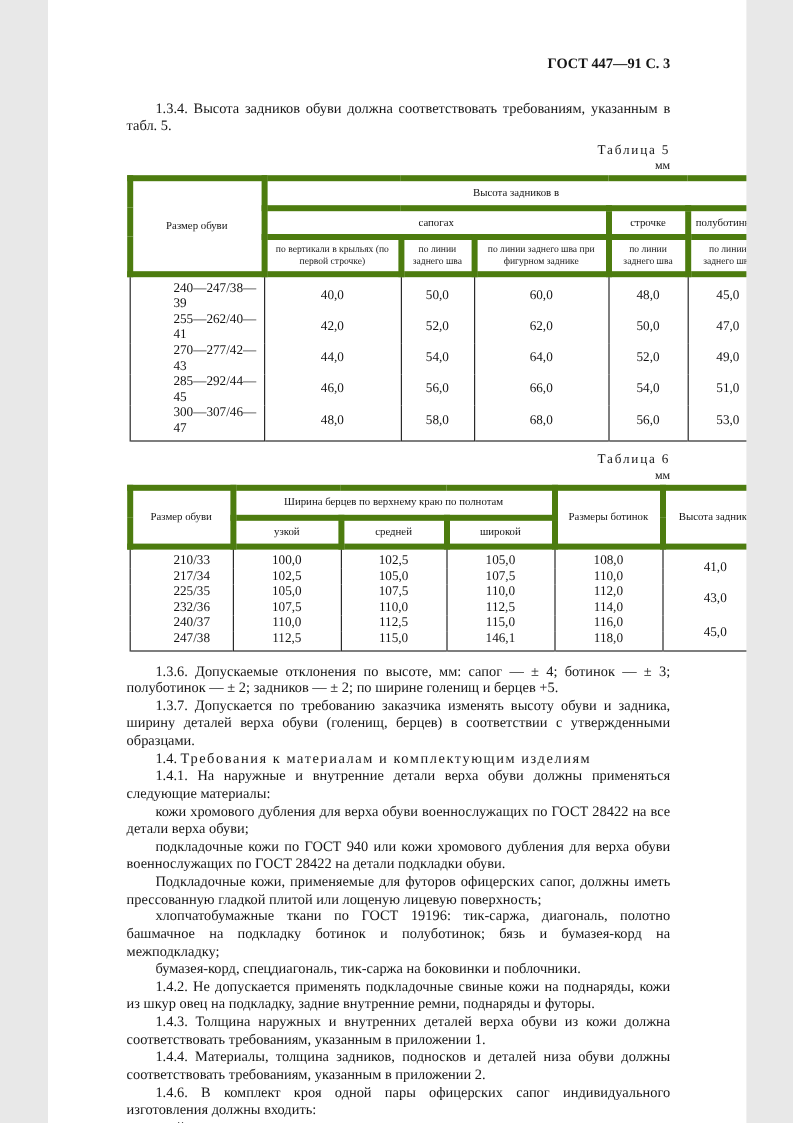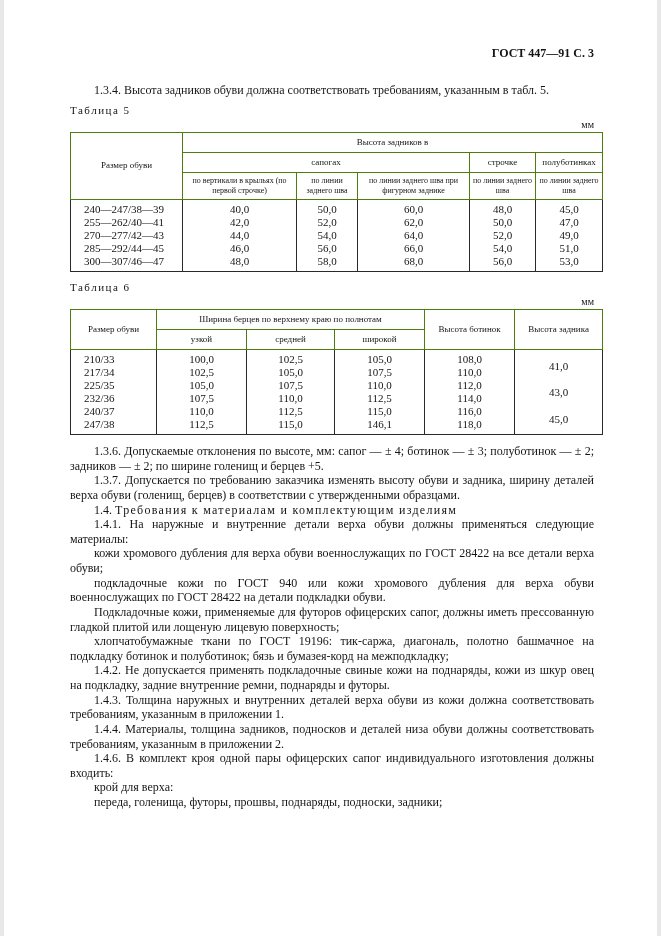--- a/index.html
+++ b/index.html
@@ -1,56 +1,56 @@
 <!DOCTYPE html>
 <html><head>
 <meta charset="utf-8">
 <style>
   * { box-sizing: border-box; }
   html, body { margin: 0; padding: 0; background: #e8e8e8; }
   .page {
-    width: 653px; height: 936px;
+    width: 582px; height: 936px;
     margin: 0 auto;
     background: #ffffff;
     padding: 46px 63px 20px 66px;
     font-family: "Liberation Serif", "DejaVu Serif", serif;
     font-size: 12px; line-height: 1.22; color: #151515;
     overflow: hidden;
   }
   .running-head {
     text-align: right; font-weight: bold; font-size: 12px;
     margin-bottom: 22px;
   }
   .para { margin: 0; text-align: justify; }
   .para.indent { text-indent: 24px; }
   .section-head { margin: 0; text-indent: 24px; }
   .section-head .spaced { letter-spacing: 1.3px; }
   .tbl-caption {
-    text-align: left; font-size: 11px; letter-spacing: 1.5px;
+    text-align: right; font-size: 11px; letter-spacing: 1.5px;
     margin-top: 7px;
   }
   .tbl-unit { text-align: right; font-size: 10px; margin: 1px 0 1px; }
   table.gost-table {
     width: 100%; border-collapse: collapse; table-layout: fixed;
     margin-bottom: 9px; border: 1px solid #2a2a2a;
   }
   .gost-table th {
     font-weight: normal; font-size: 9px; line-height: 1.25;
     text-align: center; vertical-align: middle;
-    border: 1px solid #4d7c0f; padding: 4px 3px;
+    border: 5px solid #4d7c0f; padding: 4px 3px;
   }
   .gost-table th.small { font-size: 8px; padding: 3px 2px; }
   .gost-table td {
     font-size: 11px; line-height: 1.18;
     border-left: 1px solid #2a2a2a; border-right: 1px solid #2a2a2a;
     padding: 0 3px; text-align: center; vertical-align: middle;
   }
   .gost-table tbody tr:first-child td { padding-top: 3px; }
   .gost-table tbody tr:last-child td { padding-bottom: 3px; }
-  .gost-table td.size { text-align: left; padding-left: 13px; }
+  .gost-table td.size { text-align: left; padding-left: 36px; }
 </style>
 </head>
 <body>
 
 <div class="page">
 
   <div class="running-head">ГОСТ 447—91 С. 3</div>
 
   <p class="para indent">1.3.4. Высота задников обуви должна соответствовать требованиям, указанным в табл. 5.</p>
 
@@ -138,21 +138,21 @@
         <col style="width:90px">
         <col style="width:88px">
       <col style="width:90px">
         <col style="width:90px">
         <col style="width:88px">
     </colgroup>
     <thead>
       <tr>
         <th rowspan="2">Размер обуви</th>
         <th colspan="3">Ширина берцев по верхнему краю по полнотам</th>
-        <th rowspan="2">Высота ботинок</th>
+        <th rowspan="2">Размеры ботинок</th>
         <th rowspan="2">Высота задника</th>
       </tr>
       <tr>
         <th>узкой</th>
         <th>средней</th>
         <th>широкой</th>
       </tr>
     </thead>
     <tbody>
       <tr>
@@ -206,20 +206,21 @@
   <p class="para indent">1.3.6. Допускаемые отклонения по высоте, мм: сапог — ± 4; ботинок — ± 3; полуботинок — ± 2; задников — ± 2; по ширине голенищ и берцев +5.</p>
   <p class="para indent">1.3.7. Допускается по требованию заказчика изменять высоту обуви и задника, ширину деталей верха обуви (голенищ, берцев) в соответствии с утвержденными образцами.</p>
 
   <p class="section-head"><span>1.4.</span> <span class="spaced">Требования к материалам и комплектующим изделиям</span></p>
 
   <p class="para indent">1.4.1. На наружные и внутренние детали верха обуви должны применяться следующие материалы:</p>
   <p class="para indent">кожи хромового дубления для верха обуви военнослужащих по ГОСТ 28422 на все детали верха обуви;</p>
   <p class="para indent">подкладочные кожи по ГОСТ 940 или кожи хромового дубления для верха обуви военнослужащих по ГОСТ 28422 на детали подкладки обуви.</p>
   <p class="para indent">Подкладочные кожи, применяемые для футоров офицерских сапог, должны иметь прессованную гладкой плитой или лощеную лицевую поверхность;</p>
   <p class="para indent">хлопчатобумажные ткани по ГОСТ 19196: тик-саржа, диагональ, полотно башмачное на подкладку ботинок и полуботинок; бязь и бумазея-корд на межподкладку;</p>
+  <p class="para indent">бумазея-корд, спецдиагональ, тик-саржа на боковинки и поблочники.</p>
   <p class="para indent">1.4.2. Не допускается применять подкладочные свиные кожи на поднаряды, кожи из шкур овец на подкладку, задние внутренние ремни, поднаряды и футоры.</p>
   <p class="para indent">1.4.3. Толщина наружных и внутренних деталей верха обуви из кожи должна соответствовать требованиям, указанным в приложении 1.</p>
   <p class="para indent">1.4.4. Материалы, толщина задников, подносков и деталей низа обуви должны соответствовать требованиям, указанным в приложении 2.</p>
   <p class="para indent">1.4.6. В комплект кроя одной пары офицерских сапог индивидуального изготовления должны входить:</p>
   <p class="para indent">крой для верха:</p>
   <p class="para indent">переда, голенища, футоры, прошвы, поднаряды, подноски, задники;</p>
 
 </div>
 
 </body></html>

